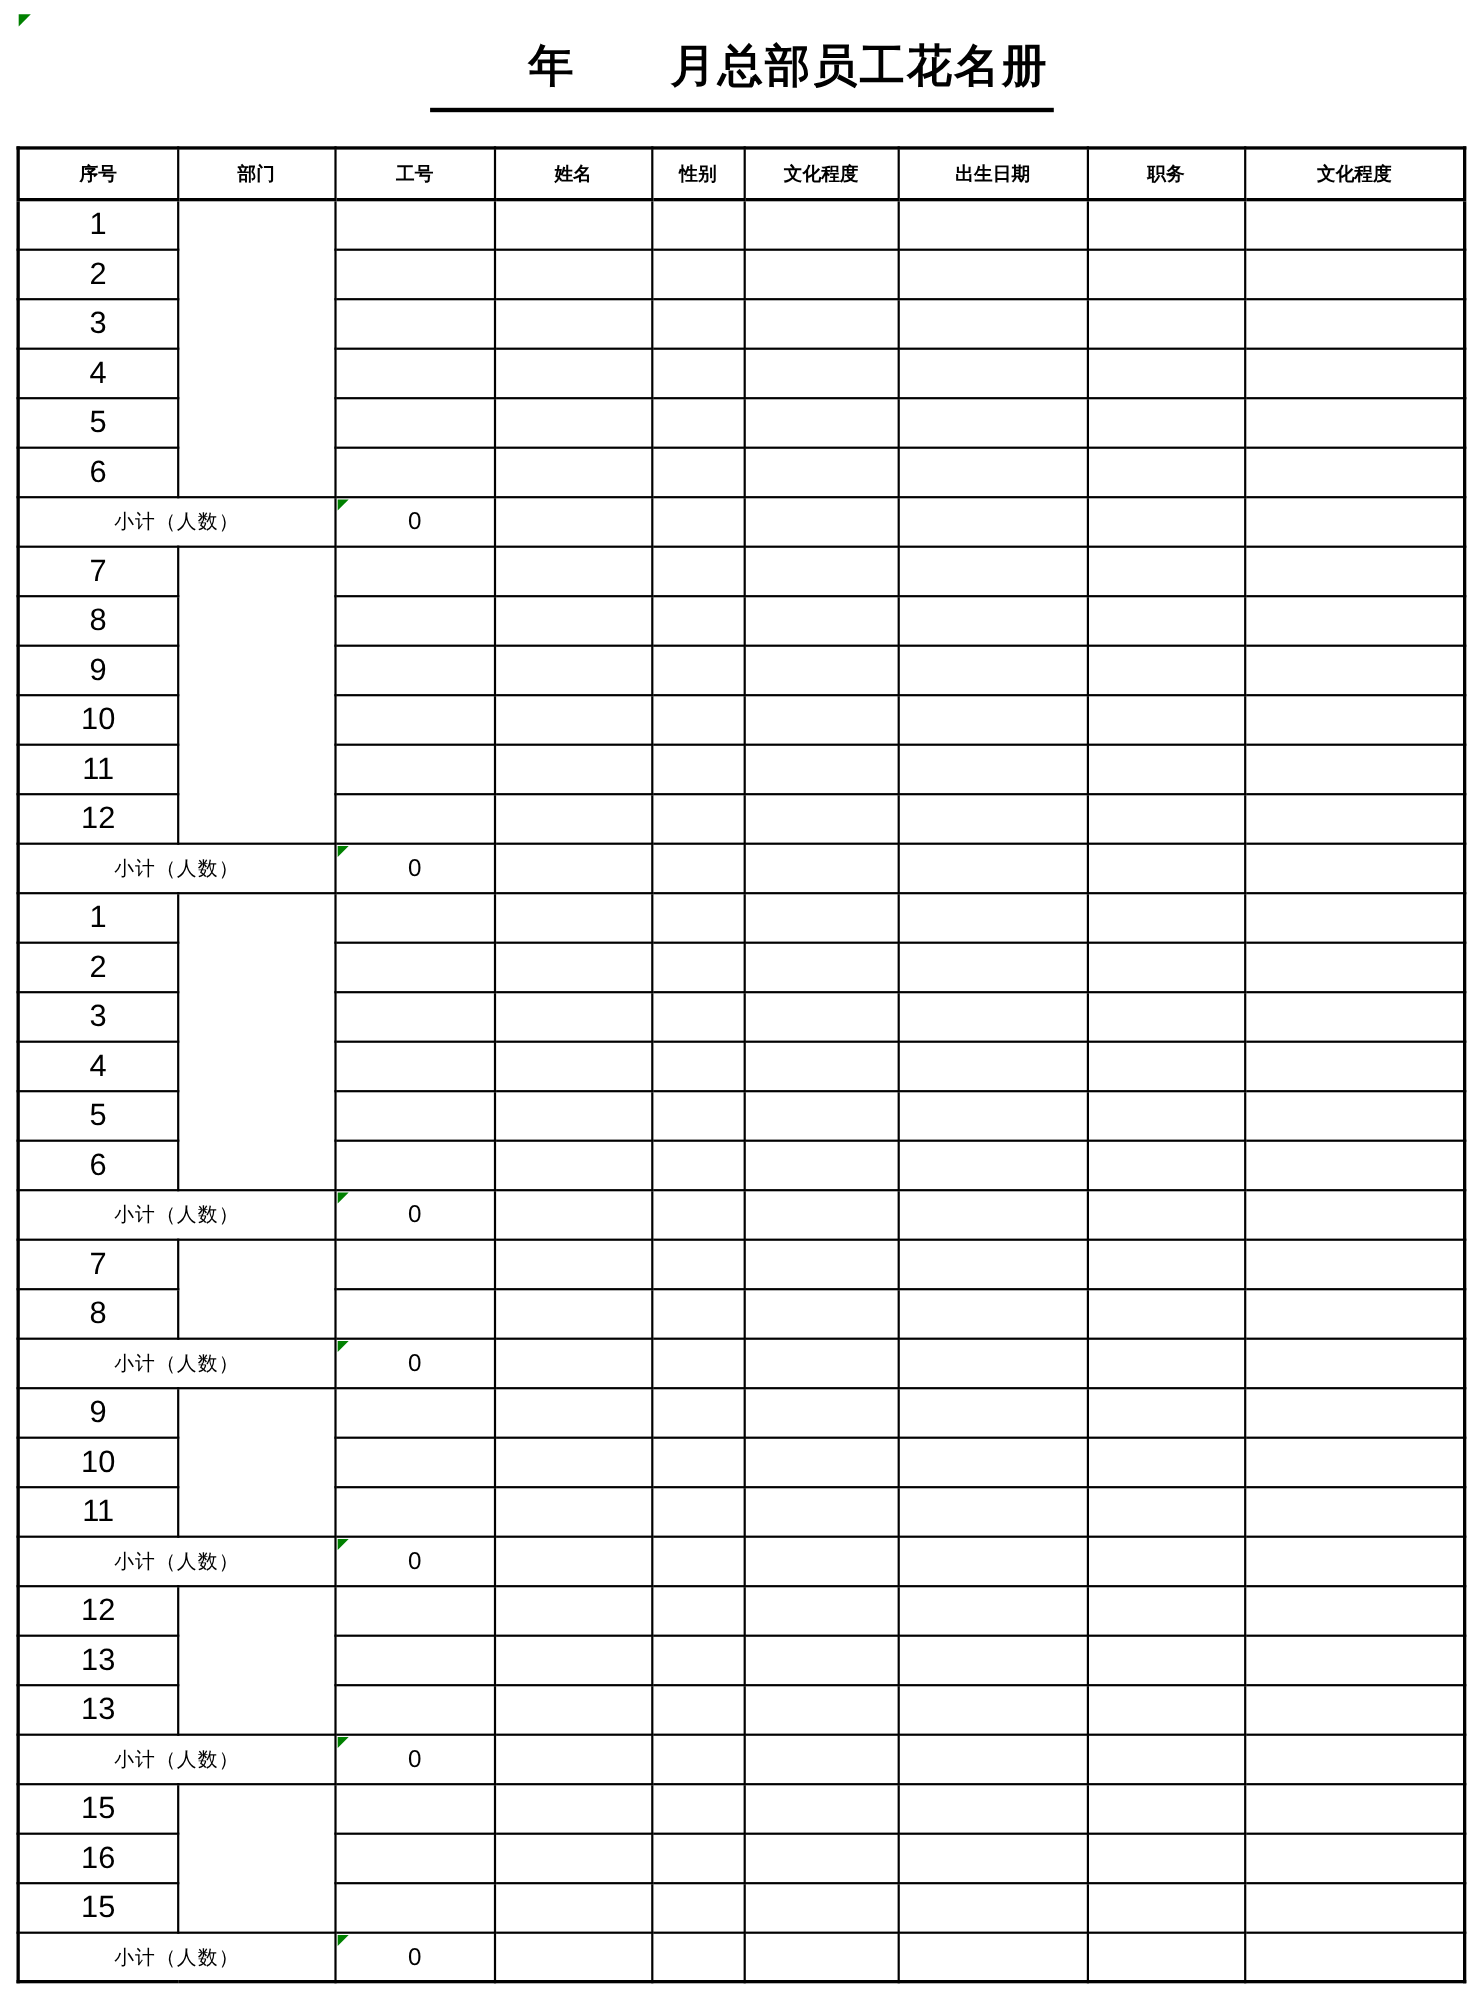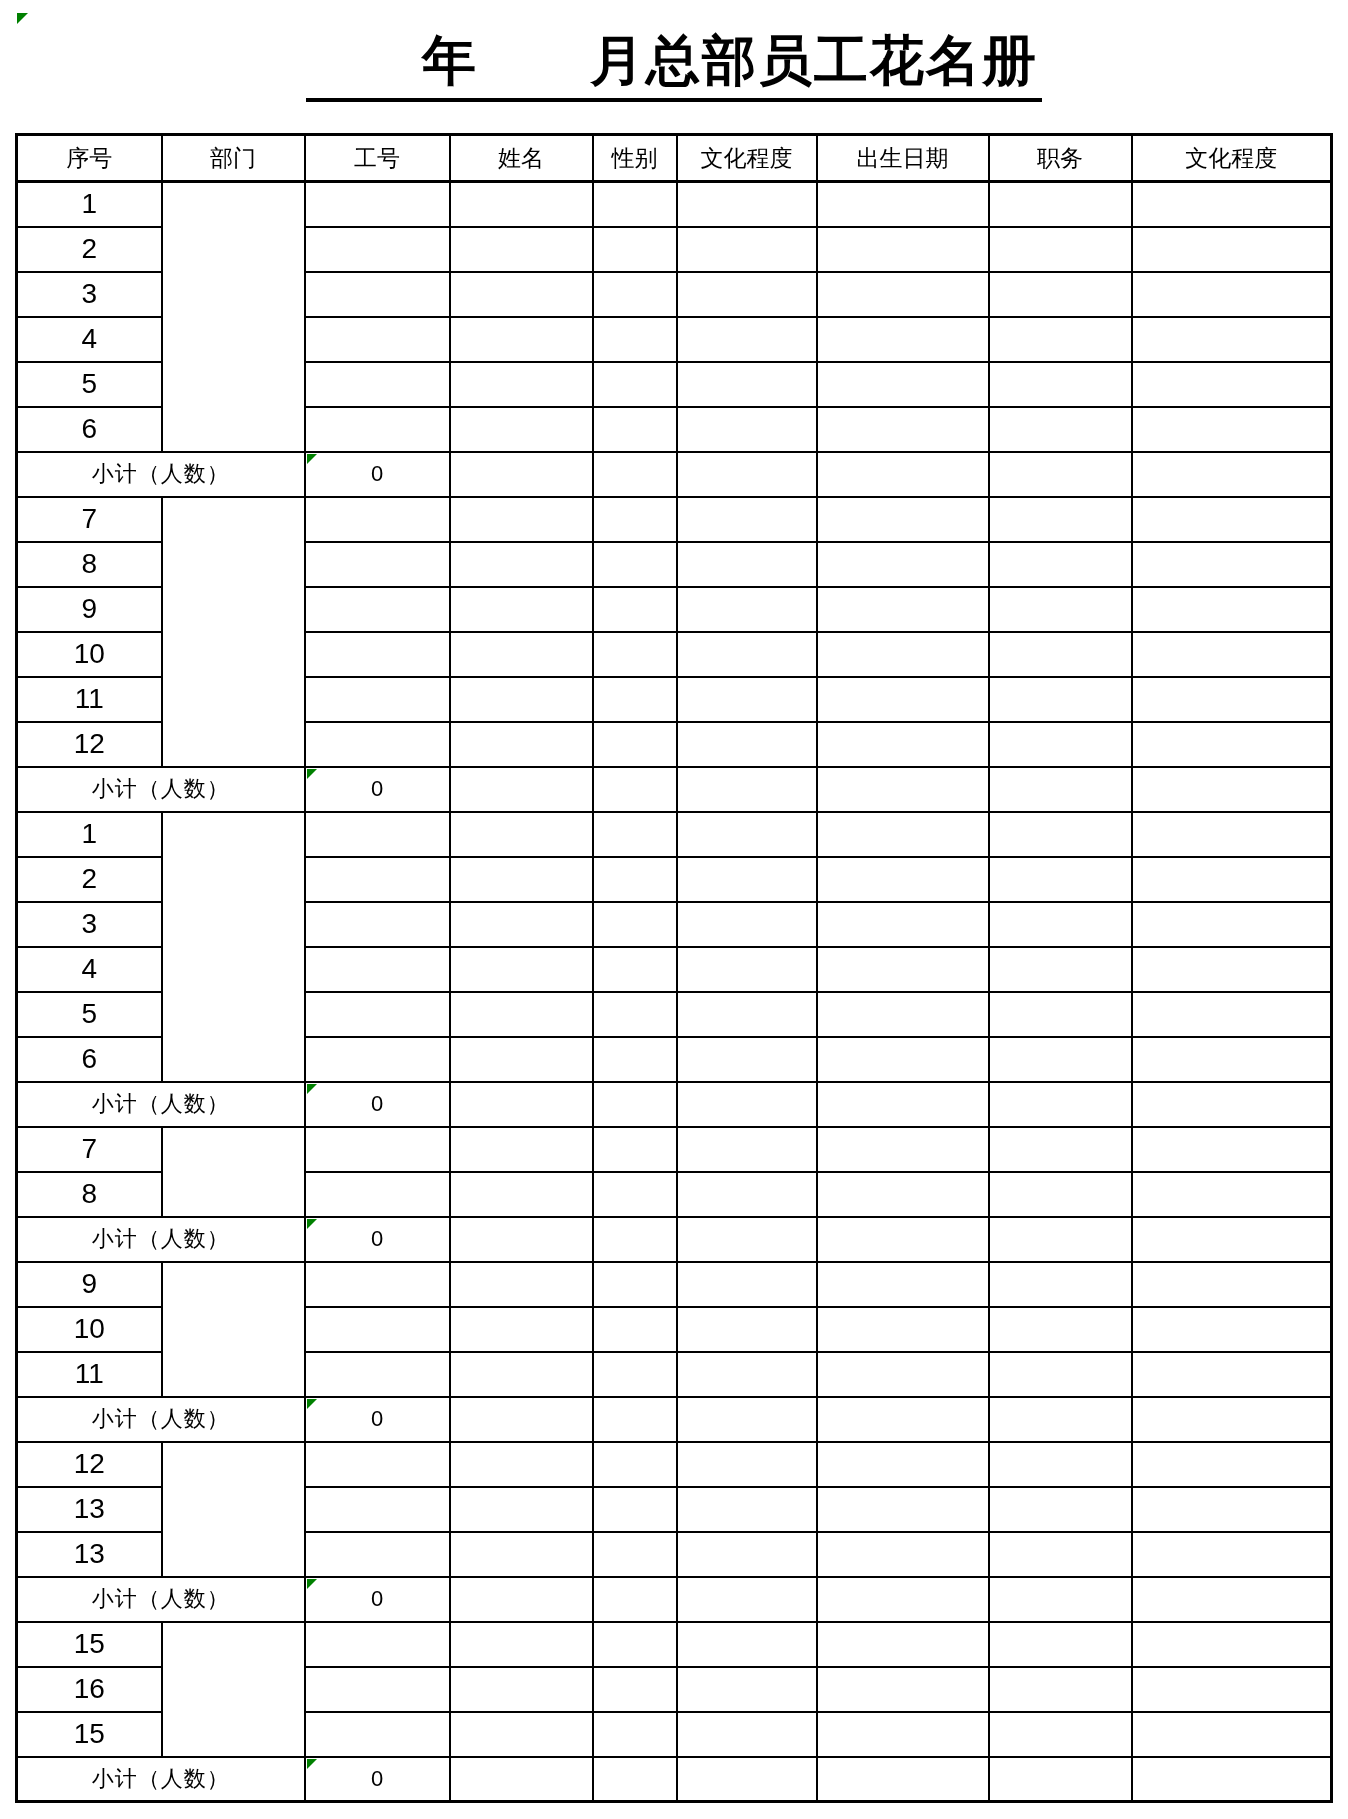--- a/index.html
+++ b/index.html
@@ -22,21 +22,21 @@
   }
   
   .title-wrap {
     position:absolute;
     left:0; top:24px;
     width:1348px;
     text-align:center;
   }
   .title-text {
     display:inline-block;
-    font-size:54px;
+    font-size:41px;
     line-height:72px;
     font-weight:bold;
     letter-spacing:2px;
     border-bottom:4px solid #000;
     padding:0 4px 2px 4px;
     white-space:pre;
   }
   
   .roster {
     position:absolute;
@@ -48,29 +48,29 @@
   }
   .roster th, .roster td {
     border:2px solid #000;
     text-align:center;
     vertical-align:middle;
     overflow:hidden;
     padding:0;
   }
   .roster thead th {
     height:47px;
-    font-size:23px;
-    font-weight:normal;
+    font-size:17px;
+    font-weight:bold;
     border-bottom:3px solid #000;
   }
   .roster tbody tr { height:45px; }
   td.seq    { font-size:28px; }
   td.dept   { background:#fff; }
   td.blank  { background:#fff; }
-  td.stlabel { font-size:22px; letter-spacing:1px; }
+  td.stlabel { font-size:18px; letter-spacing:1px; }
   td.stval  { position:relative; font-size:22px; }
   .tri {
     position:absolute;
     left:1px; top:1px;
     width:0; height:0;
     border-top:10px solid #008000;
     border-right:10px solid transparent;
   }
 </style>
 </head>

